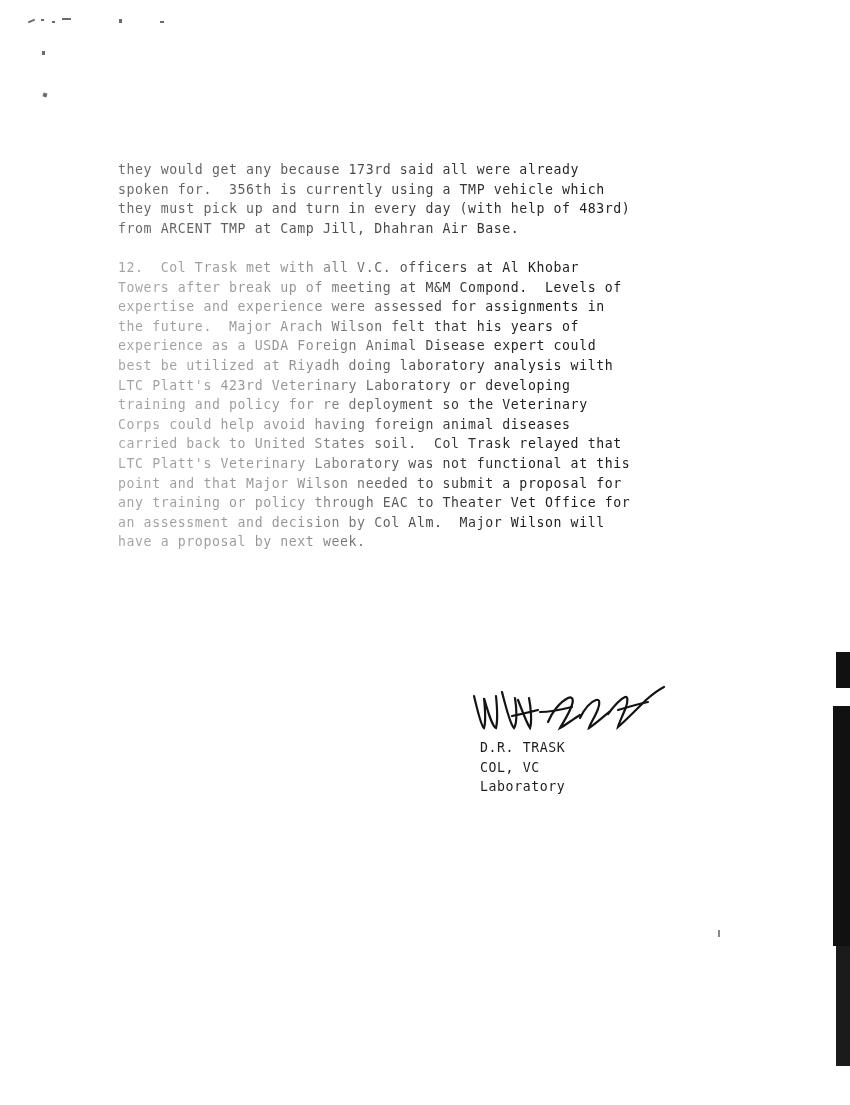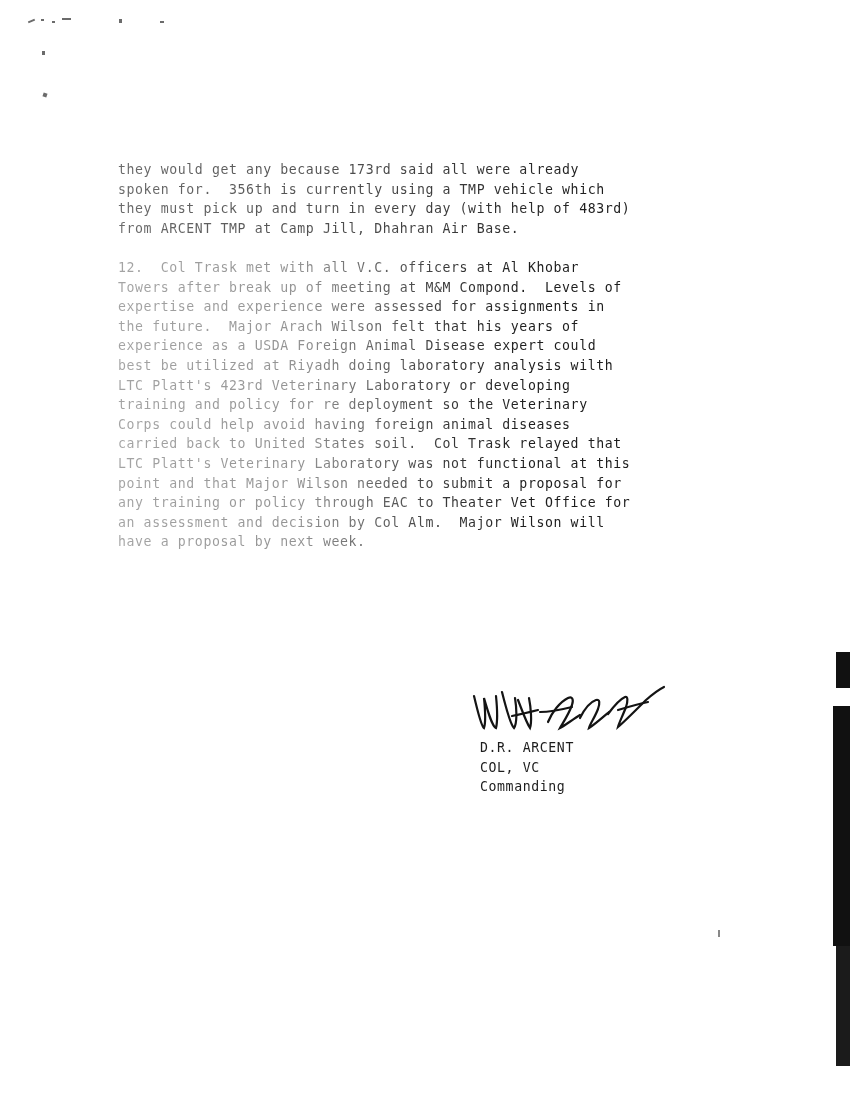--- a/index.html
+++ b/index.html
@@ -175,19 +175,19 @@
           <path d="M34 10 C38 26, 42 42, 46 46 C49 42, 49 28, 47 16"></path>
           <path d="M44 34 C54 32, 62 30, 70 28"></path>
           <path d="M50 18 C54 28, 58 40, 62 46 C64 40, 63 26, 61 16"></path>
           <path d="M72 30 C82 30, 92 28, 104 25"></path>
           <path d="M80 40 C84 30, 92 20, 100 16 C104 14, 106 17, 104 23 C100 34, 94 42, 92 46 C96 44, 104 38, 112 33"></path>
           <path d="M112 36 C116 28, 122 20, 128 18 C132 17, 132 21, 130 27 C127 35, 122 42, 121 46 C126 43, 134 36, 141 30"></path>
           <path d="M140 32 C146 24, 152 17, 157 15 C160 14, 160 19, 158 25 C155 33, 151 41, 150 45 C155 41, 166 30, 178 18 C186 11, 192 7, 196 5"></path>
           <path d="M150 28 C160 25, 170 22, 180 20"></path>
         </g>
       </svg>
-      <div class="sig-lines"><span>D.R. ARCENT</span>
+      <div class="sig-lines"><span>D.R. TRASK</span>
 <span>COL, VC</span>
-<span>Commanding</span></div>
+<span>Laboratory</span></div>
     </div>
 
   </div>
 </div>
 
 </body></html>

